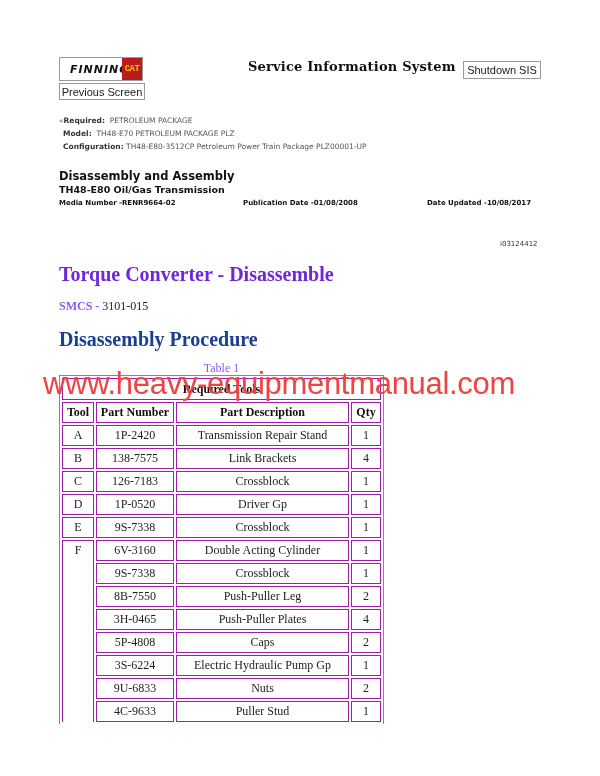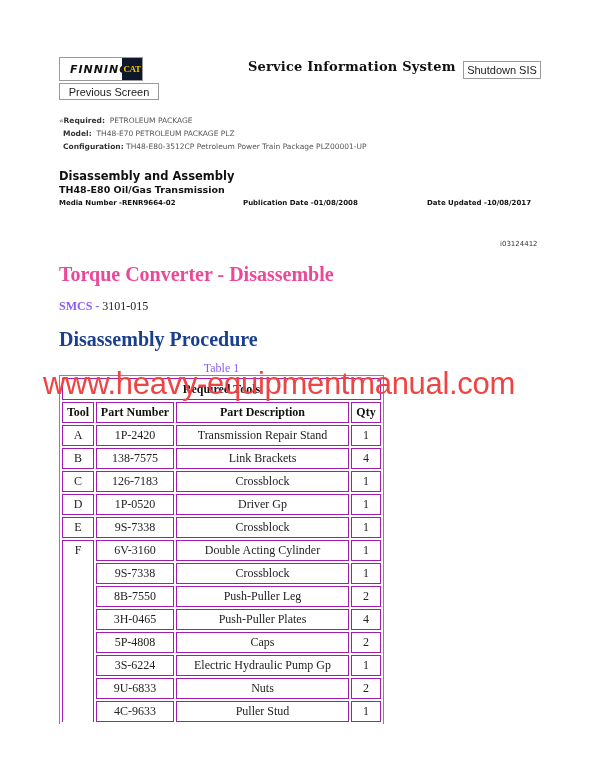--- a/index.html
+++ b/index.html
@@ -1,44 +1,44 @@
 <!DOCTYPE html>
 <html><head>
 <meta charset="utf-8">
 <style>
   html, body { margin: 0; padding: 0; background: #ffffff; }
   body { width: 600px; height: 776px; position: relative; overflow: hidden; font-family: "DejaVu Sans", sans-serif; color: #000; }
 
   .logo-box { position: absolute; left: 59px; top: 57px; width: 82px; height: 22px; border: 1px solid #9a9a9a; background: #fff; display: flex; align-items: center; }
   .logo-finning { font-family: "DejaVu Sans", sans-serif; font-weight: bold; font-style: italic; font-size: 11px; letter-spacing: 1px; color: #111; margin-left: 10px; }
-  .logo-cat { position: absolute; right: 0; top: 0; width: 20px; height: 22px; background: #0f172a; color: #fff; font-family: Liberation Serif, serif; font-weight: bold; font-size: 9px; display: flex; align-items: center; justify-content: center; letter-spacing: -0.5px; }
+  .logo-cat { position: absolute; right: 0; top: 0; width: 20px; height: 22px; background: #b91c1c; color: #fff; font-family: Liberation Mono, monospace; font-weight: bold; font-size: 9px; display: flex; align-items: center; justify-content: center; letter-spacing: -0.5px; }
   .logo-cat span { color: #f2c200; }
 
   .btn { position: absolute; background: #fff; border: 1px solid #9a9a9a; font-family: "Liberation Sans", sans-serif; font-size: 11px; color: #222; display: flex; align-items: center; justify-content: center; box-sizing: border-box; cursor: pointer; }
-  .btn-prev { left: 59px; top: 83px; width: 100px; height: 17px; }
+  .btn-prev { left: 59px; top: 83px; width: 86px; height: 17px; }
   .btn-shutdown { left: 463px; top: 61px; width: 78px; height: 18px; }
 
   .sis-title { position: absolute; left: 248px; top: 59px; font-family: "DejaVu Serif", serif; font-weight: bold; font-size: 13px; color: #111; letter-spacing: 0.2px; }
 
   .meta { position: absolute; font-family: "DejaVu Sans", sans-serif; font-size: 7.5px; color: #555; white-space: nowrap; }
   .meta b { font-weight: bold; color: #333; }
   .meta-product { left: 59px; top: 116px; }
   .meta-model { left: 63px; top: 129px; }
   .meta-config { left: 63px; top: 142px; }
 
   .doc-title { position: absolute; left: 59px; top: 169px; font-family: "DejaVu Sans", sans-serif; font-weight: bold; font-size: 11.5px; color: #111; }
   .doc-subtitle { position: absolute; left: 59px; top: 184px; font-family: "DejaVu Sans", sans-serif; font-weight: bold; font-size: 9.5px; color: #111; }
   .doc-info { position: absolute; top: 199px; font-family: "DejaVu Sans", sans-serif; font-weight: bold; font-size: 7px; color: #111; white-space: nowrap; }
   .info-media { left: 59px; }
   .info-pub { left: 243px; }
   .info-upd { left: 427px; }
 
   .doc-id { position: absolute; left: 500px; top: 240px; font-family: "DejaVu Sans", sans-serif; font-size: 7px; color: #333; }
 
-  .h-torque { position: absolute; left: 59px; top: 263px; font-family: "Liberation Serif", serif; font-weight: bold; font-size: 20px; color: #ec4899; }
+  .h-torque { position: absolute; left: 59px; top: 263px; font-family: "Liberation Serif", serif; font-weight: bold; font-size: 20px; color: #6d28d9; }
   .smcs { position: absolute; left: 59px; top: 299px; font-family: "Liberation Serif", serif; font-size: 12px; color: #222; }
   .smcs b { font-weight: bold; color: #8b5cf6; font-family: Liberation Serif, serif; }
   .h-proc { position: absolute; left: 59px; top: 328px; font-family: "Liberation Serif", serif; font-weight: bold; font-size: 20px; color: #1b3f8f; }
 
   .table-caption { position: absolute; left: 59px; width: 325px; top: 361px; text-align: center; font-family: "Liberation Serif", serif; font-size: 12px; color: #8b5cf6; }
 
   .tbl-wrap { position: absolute; left: 59px; top: 375px; width: 325px; border: 1px solid #888; border-right-color: #888; box-sizing: border-box; }
   table.tools { border-collapse: separate; border-spacing: 2px; width: 100%; font-family: "Liberation Serif", serif; font-size: 12px; color: #222; }
   table.tools td, table.tools th { border: 1px solid #a21caf; text-align: center; padding: 0; height: 19px; }
   table.tools th { font-weight: bold; color: #111; }

